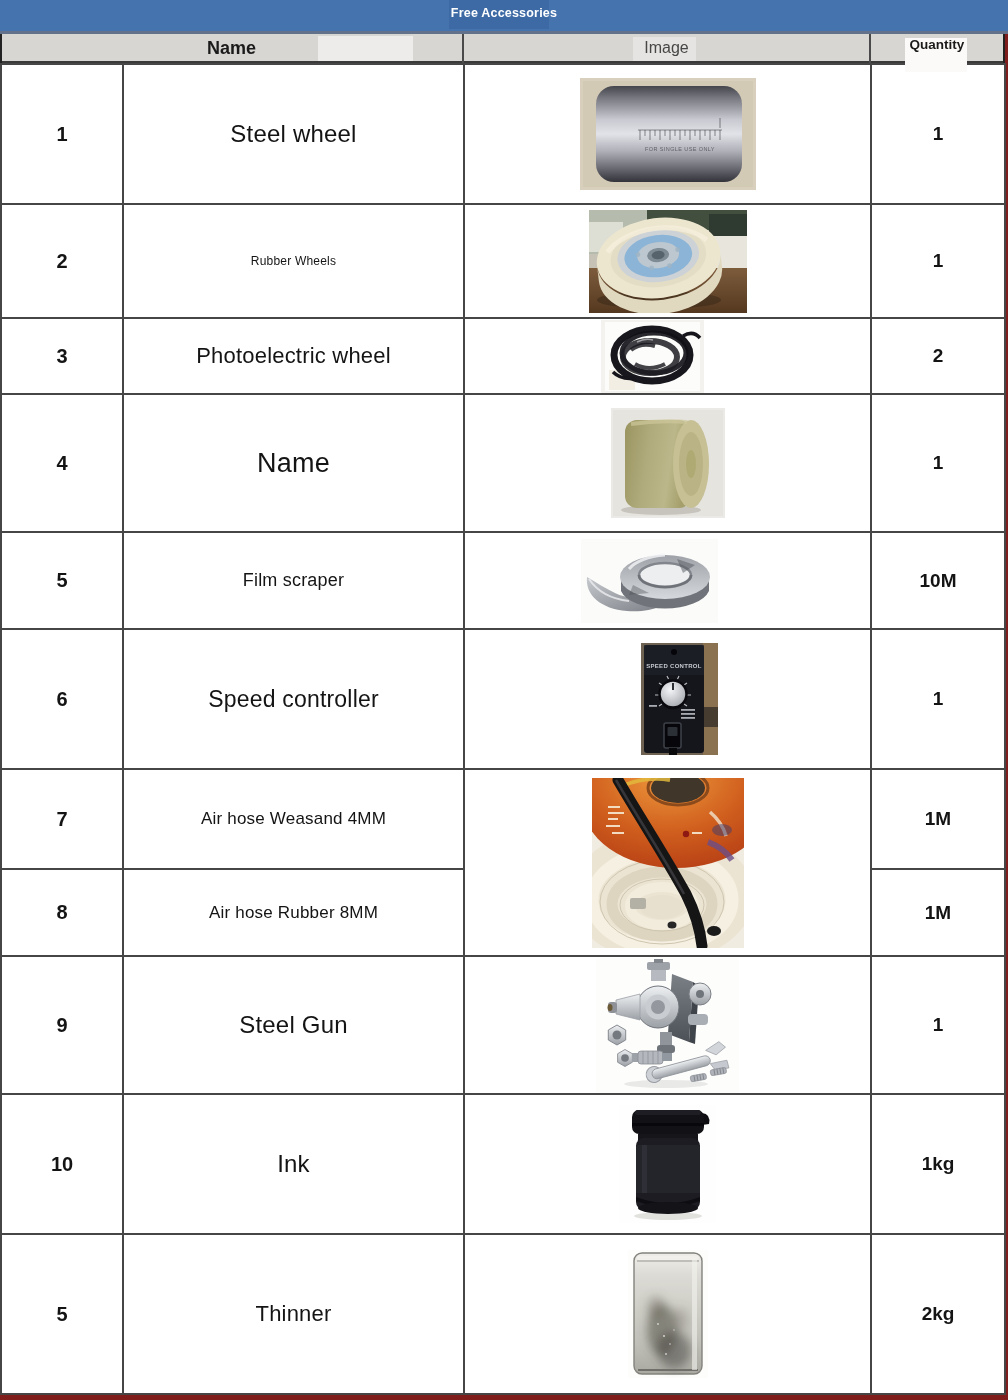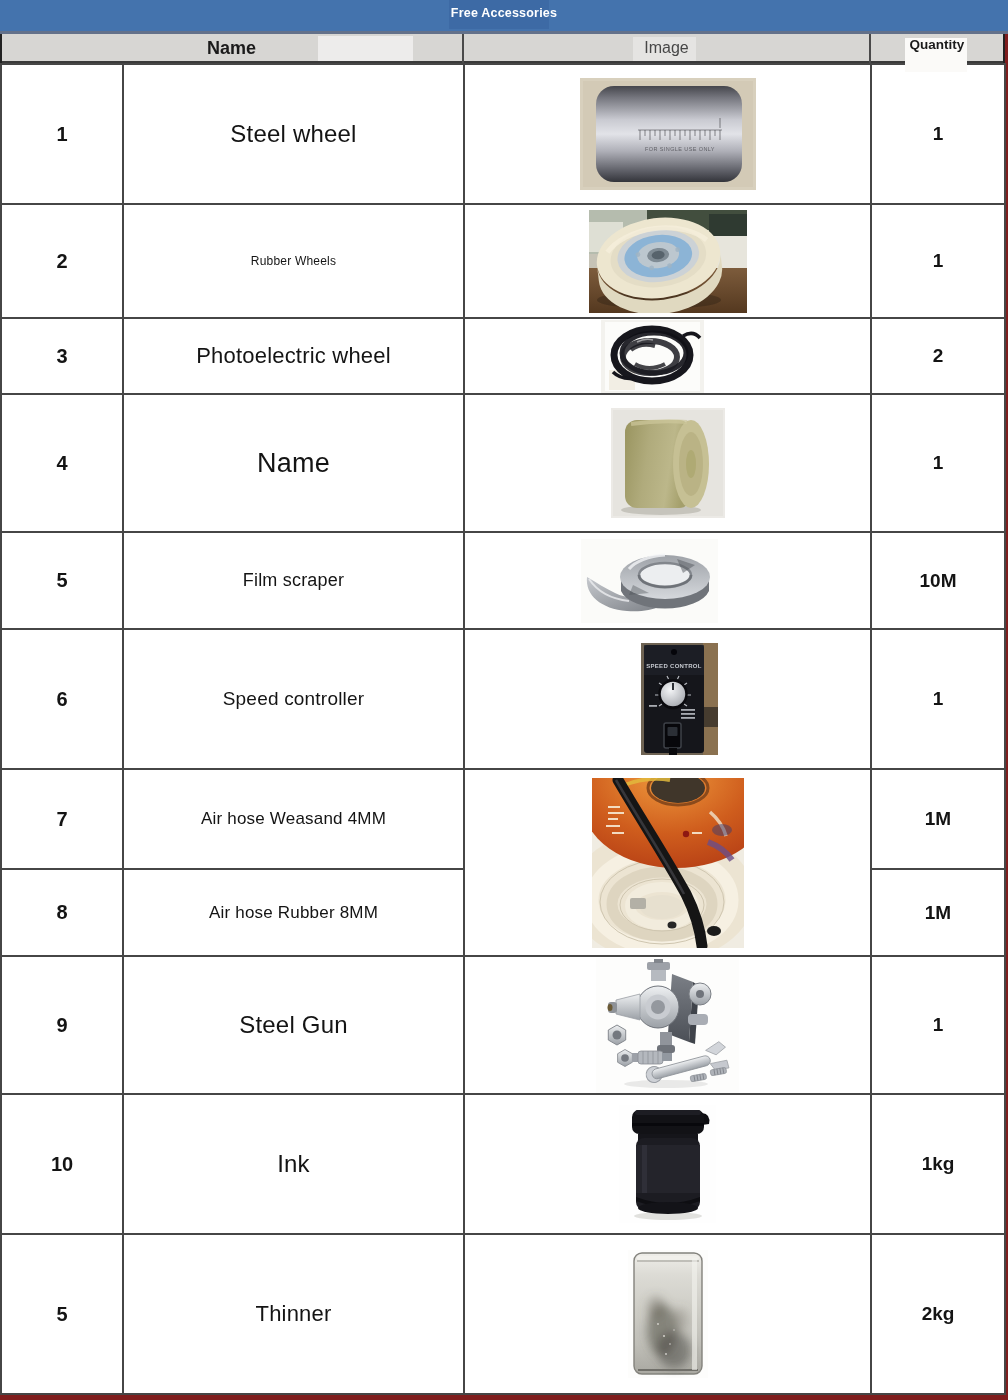--- a/index.html
+++ b/index.html
@@ -53,21 +53,21 @@
     vertical-align:middle; overflow:hidden; color:#141414;
   }
   .td-num { font-size:20px; font-weight:700; }
   .td-qty { font-size:19px; font-weight:700; }
   .td-name { font-weight:400; letter-spacing:.2px; }
   tr.r1  { height:140px; } tr.r2  { height:114px; } tr.r3  { height:76px; }
   tr.r4  { height:138px; } tr.r5  { height:97px;  } tr.r6  { height:140px; }
   tr.r7  { height:100px; } tr.r8  { height:87px;  } tr.r9  { height:138px; }
   tr.r10 { height:140px;margin-top:8px; } tr.r11 { height:160px; }
   .n1 { font-size:24px; } .n2 { font-size:12px; } .n3 { font-size:22px; }
-  .n4 { font-size:27px; } .n5 { font-size:18px; } .n6 { font-size:19px; }
+  .n4 { font-size:27px; } .n5 { font-size:18px; } .n6 { font-size:23px; }
   .n7 { font-size:17px; } .n8 { font-size:17px; } .n9 { font-size:24px; }
   .n10 { font-size:24px; } .n11 { font-size:22px; }
 
   .photo { display:block; margin:0 auto; position:relative; }
   .shift-l15 { left:-15px; } .shift-l18 { left:-18px; } .shift-r12 { left:12px; }
 </style>
 </head>
 <body>
 
 <div class="page">

